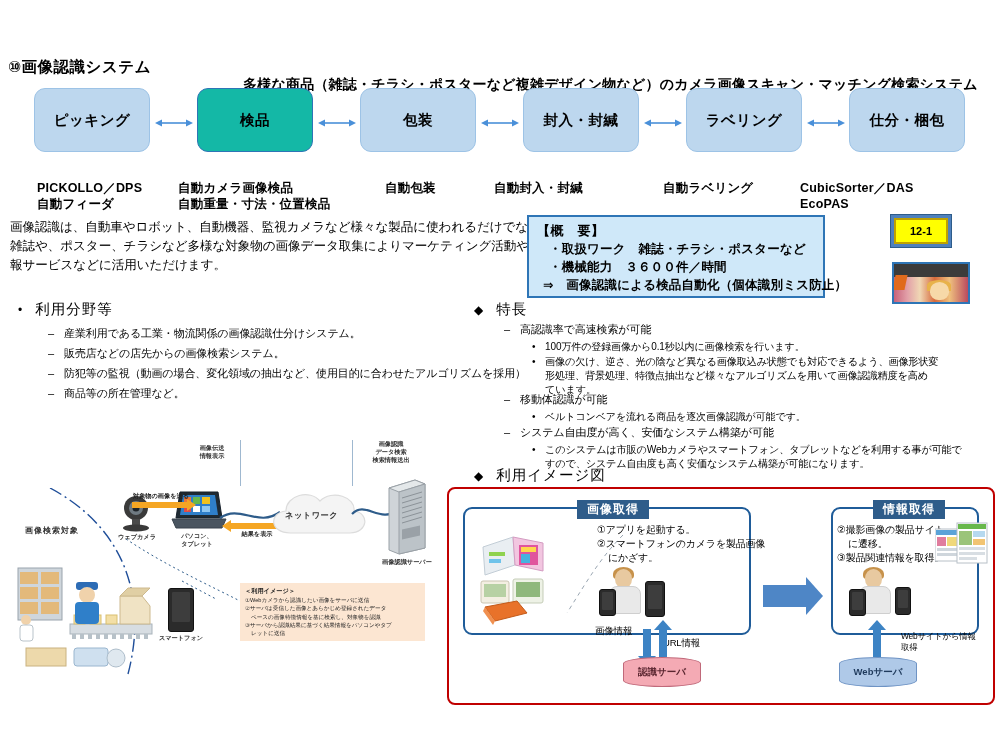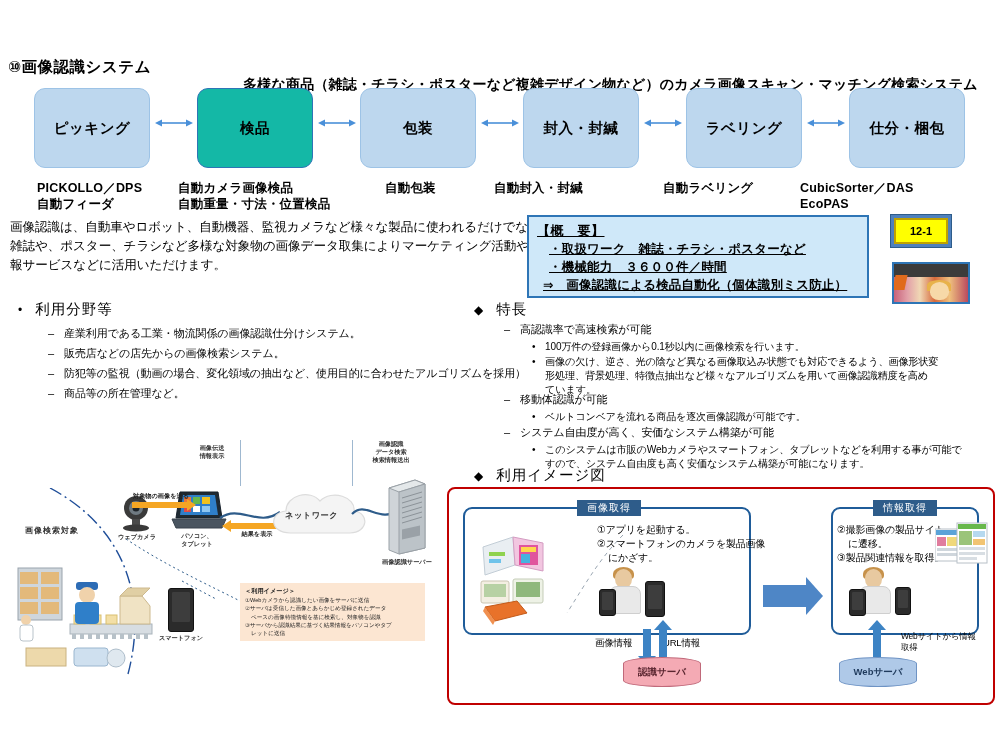--- a/index.html
+++ b/index.html
@@ -45,21 +45,21 @@
     position: absolute;
     left: 34px;
     top: 88px;
     width: 930px;
     height: 72px;
   }
   .flow-box {
     position: absolute;
     top: 0;
     width: 116px;
-    height: 80px;
+    height: 64px;
     border-radius: 11px;
     background: #BDD7EE;
     border: 1px solid #9DC3E6;
     display: flex;
     align-items: center;
     justify-content: center;
     box-sizing: border-box;
   }
   .flow-box.active {
     background: #14b8a6;
@@ -99,27 +99,26 @@
     line-height: 19px;
     letter-spacing: -0.1px;
   }
   #intro div { white-space: nowrap; }
 
   
   #summary-box {
     position: absolute;
     left: 527px;
     top: 215px;
-    width: 342px;
+    width: 298px;
     height: 83px;
     background: #CFE8F9;
     border: 2px solid #2E75B6;
     box-sizing: border-box;
     padding: 5px 0 0 8px;
-    text-decoration: underline;
   }
   #summary-box .sum-title {
     font-size: 13px;
     font-weight: bold;
     letter-spacing: .5px;
   }
   #summary-box .sum-line {
     font-size: 12.5px;
     font-weight: bold;
     padding-left: 12px;
@@ -269,22 +268,22 @@
     position: absolute;
     border: 2px solid #1F5C99;
     border-radius: 9px;
     box-sizing: border-box;
     background: #ffffff;
   }
   .panel-title {
     position: absolute;
     background: #2E5C8A;
     color: #ffffff;
-    font-size: 10px;
-    font-weight: normal;
+    font-size: 12px;
+    font-weight: bold;
     padding: 1px 10px;
     letter-spacing: 1px;
     white-space: nowrap;
   }
   .panel-text {
     position: absolute;
     font-size: 10px;
     line-height: 14px;
     letter-spacing: -0.2px;
     white-space: nowrap;
@@ -679,21 +678,21 @@
     </svg>
 
     <div class="person" style="left:160px; top:80px; width:32px; height:46px;">
       <div class="hair"></div>
       <div class="head"></div>
       <div class="body"></div>
     </div>
     <div class="phone" style="left:150px; top:100px; width:15px; height:25px;"></div>
     <div class="phone" style="left:196px; top:92px; width:18px; height:34px;"></div>
 
-    <div class="flow-lbl" style="left:146px; top:148px;">画像情報</div>
+    <div class="flow-lbl" style="left:146px; top:136px;">画像情報</div>
     <div class="flow-lbl" style="left:214px; top:148px;">URL情報</div>
     <div class="blue-arrow-down" style="left:194px; top:140px; height:28px;"></div>
     <div class="blue-arrow-up" style="left:210px; top:140px; height:28px;"></div>
 
     <div class="cyl" style="left:174px; top:168px; width:78px; height:30px; background:#F4AAB4; border:1.5px solid #C0697A; color:#5a2630;">認識サーバ</div>
 
     <div class="big-arrow" style="left:314px; top:96px; width:44px;"></div>
 
     <div class="panel" style="left:382px; top:18px; width:148px; height:128px;"></div>
     <div class="panel-title" style="left:424px; top:11px;">情報取得</div>

